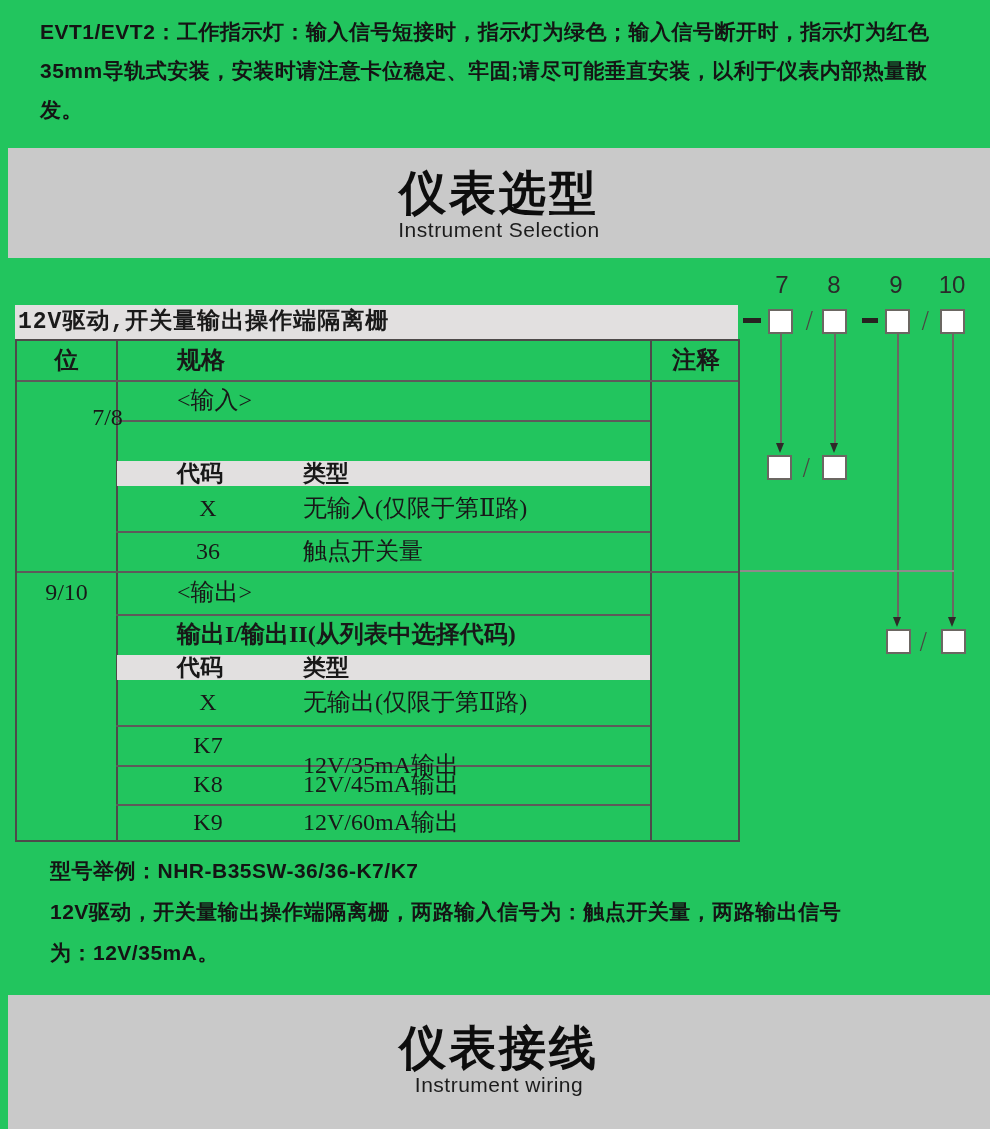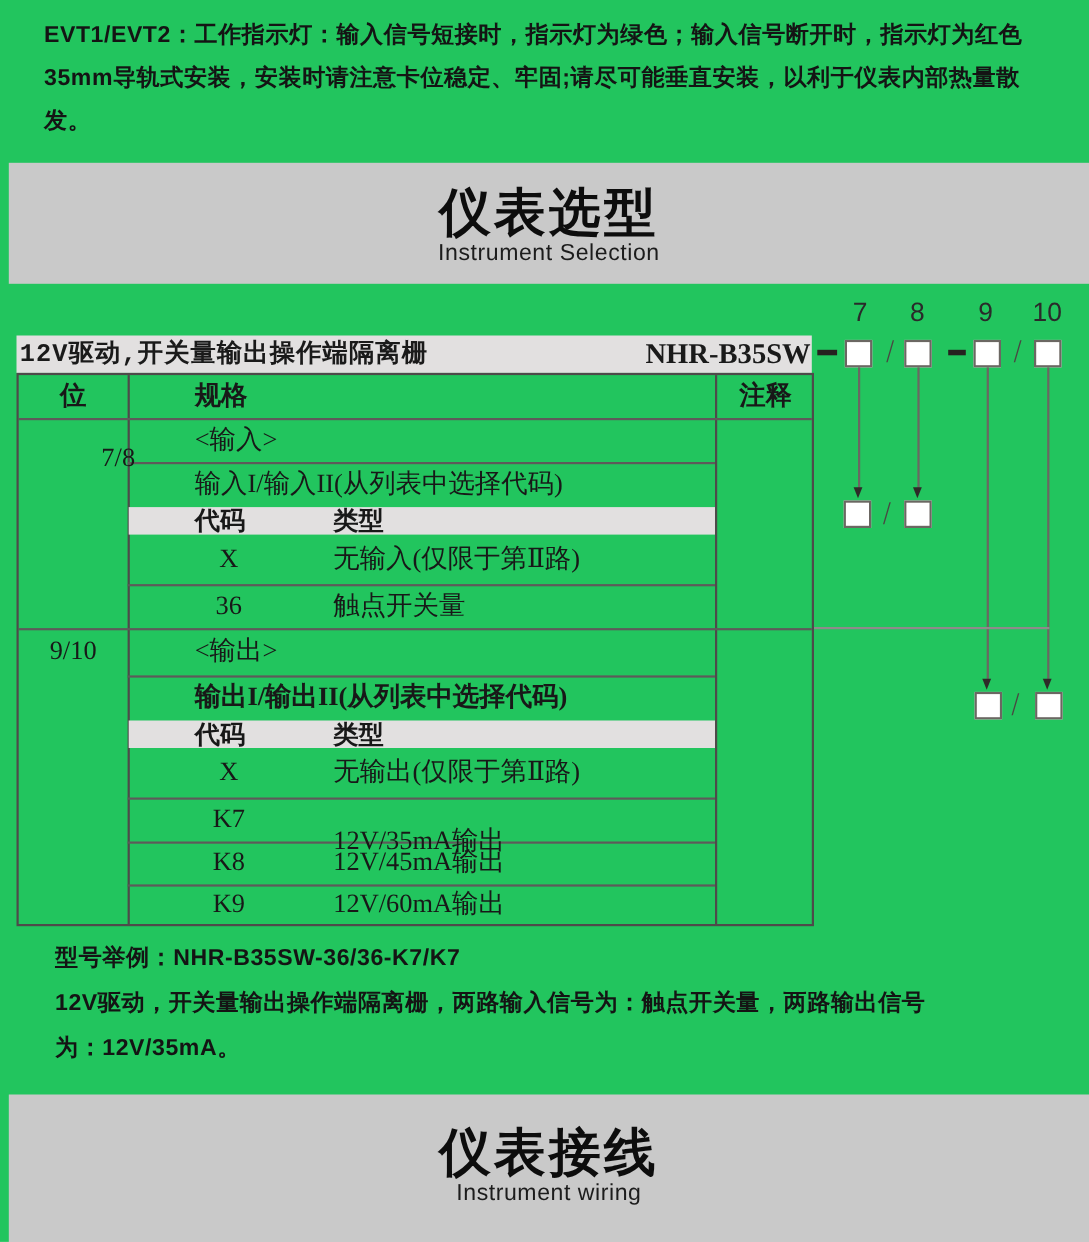--- a/index.html
+++ b/index.html
@@ -70,21 +70,20 @@
     <div class="banner-en">Instrument Selection</div>
   </div>
 
   <div class="abs digit" style="left:772px;width:20px;">7</div>
   <div class="abs digit" style="left:824px;width:20px;">8</div>
   <div class="abs digit" style="left:886px;width:20px;">9</div>
   <div class="abs digit" style="left:938px;width:28px;">10</div>
 
   <div class="abs titlebar">
     <span class="titlebar-desc">12V驱动,开关量输出操作端隔离栅</span>
-    <span class="titlebar-model">NHR-B35SW</span>
   </div>
 
   <div class="abs dash" style="left:743px;width:18px;"></div>
   <div class="abs codebox" style="left:768px;top:309px;"></div>
   <div class="abs slash" style="left:805px;top:305px;">/</div>
   <div class="abs codebox" style="left:822px;top:309px;"></div>
   <div class="abs dash" style="left:862px;width:16px;"></div>
   <div class="abs codebox" style="left:885px;top:309px;"></div>
   <div class="abs slash" style="left:921px;top:305px;">/</div>
   <div class="abs codebox" style="left:940px;top:309px;"></div>
@@ -123,21 +122,20 @@
 
     <div class="graybar" style="top:120px;height:25px;"></div>
     <div class="graybar" style="top:314px;height:25px;"></div>
 
     <div class="t t-bold col-pos" style="top:0;line-height:39px;">位</div>
     <div class="t t-bold" style="left:160px;top:0;line-height:39px;">规格</div>
     <div class="t t-bold" style="left:633px;width:92px;text-align:center;top:0;line-height:39px;">注释</div>
 
     <div class="t col-pos" style="top:56px;line-height:40px;margin-left:41px;">7/8</div>
     <div class="t" style="left:160px;top:39px;line-height:40px;">&lt;输入&gt;</div>
-    <div class="t" style="left:160px;top:79px;line-height:41px;">输入I/输入II(从列表中选择代码)</div>
     <div class="t t-bold" style="left:160px;top:120px;line-height:25px;font-size:23px;">代码</div>
     <div class="t t-bold" style="left:286px;top:120px;line-height:25px;font-size:23px;">类型</div>
     <div class="t code-cell" style="top:145px;line-height:45px;">X</div>
     <div class="t type-cell" style="top:145px;line-height:45px;">无输入(仅限于第Ⅱ路)</div>
     <div class="t code-cell" style="top:190px;line-height:40px;">36</div>
     <div class="t type-cell" style="top:190px;line-height:40px;">触点开关量</div>
 
     <div class="t col-pos" style="top:230px;line-height:43px;">9/10</div>
     <div class="t" style="left:160px;top:230px;line-height:43px;">&lt;输出&gt;</div>
     <div class="t" style="left:160px;top:273px;line-height:41px;font-weight:bold;">输出I/输出II(从列表中选择代码)</div>

